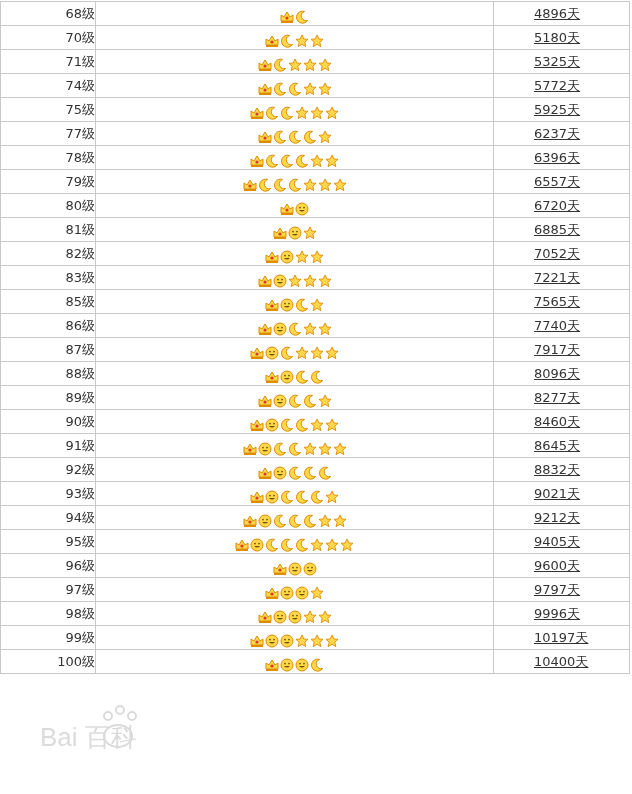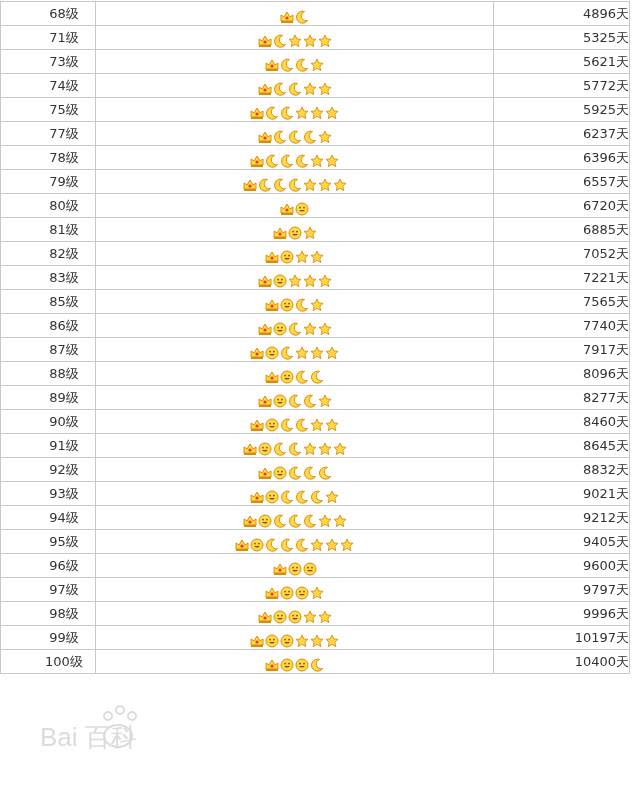--- a/index.html
+++ b/index.html
@@ -1,71 +1,71 @@
 <!DOCTYPE html>
 <html><head>
 <meta charset="utf-8">
 <style>
   html,body{margin:0;padding:0;background:#fff;}
   body{width:632px;height:794px;overflow:hidden;position:relative;font-family:"DejaVu Sans","Liberation Sans",sans-serif;}
   table{border-collapse:collapse;position:absolute;left:0;top:1px;width:630px;table-layout:fixed;}
   td{border:1px solid #c9c9c9;height:23px;padding:0;font-size:13px;color:#333;text-align:center;vertical-align:middle;line-height:23px;}
-  td.lvl{width:95px;text-align:center;padding-left:32px;box-sizing:border-box;}
+  td.lvl{width:95px;text-align:right;padding-left:32px;box-sizing:border-box;}
   td.icons{width:397px;}
-  td.days{text-align:right;padding-left:40px;box-sizing:border-box;}
+  td.days{text-align:left;padding-left:40px;box-sizing:border-box;text-decoration:underline;}
   .ic{display:inline-block;vertical-align:middle;width:14px;height:14px;margin:0 0.5px;}
   .wm{position:absolute;left:40px;top:700px;width:190px;height:60px;opacity:0.35;pointer-events:none;}
 </style>
 </head>
 <body>
 
 <table>
   <tbody id="tbody">
       <tr>
     <td class="lvl">68级</td>
     <td class="icons"><span class="ic"><svg viewBox="0 0 14 14">
               <path d="M1 11 L1 5 L4 7 L7 2 L10 7 L13 5 L13 11 Z" fill="#ffd94a" stroke="#e08a00" stroke-width="1"></path>
               <rect x="1" y="11" width="12" height="2" fill="#e08a00"></rect>
               <circle cx="7" cy="8" r="1.6" fill="#e03a1e"></circle>
             </svg></span><span class="ic"><svg viewBox="0 0 14 14">
               <path d="M9.5 1.5 A6 6 0 1 0 12.5 10.5 A4.5 4.5 0 1 1 9.5 1.5 Z" fill="#ffd94a" stroke="#e08a00" stroke-width="1"></path>
             </svg></span></td>
     <td class="days">4896天</td>
   </tr>
       <tr>
+    <td class="lvl">70级</td>
+    <td class="icons"><span class="ic"><svg viewBox="0 0 14 14">
+              <path d="M1 11 L1 5 L4 7 L7 2 L10 7 L13 5 L13 11 Z" fill="#ffd94a" stroke="#e08a00" stroke-width="1"></path>
+              <rect x="1" y="11" width="12" height="2" fill="#e08a00"></rect>
+              <circle cx="7" cy="8" r="1.6" fill="#e03a1e"></circle>
+            </svg></span><span class="ic"><svg viewBox="0 0 14 14">
+              <path d="M9.5 1.5 A6 6 0 1 0 12.5 10.5 A4.5 4.5 0 1 1 9.5 1.5 Z" fill="#ffd94a" stroke="#e08a00" stroke-width="1"></path>
+            </svg></span><span class="ic"><svg viewBox="0 0 14 14">
+              <path d="M7 1 L8.8 5 L13 5.3 L9.8 8.2 L10.8 12.6 L7 10.3 L3.2 12.6 L4.2 8.2 L1 5.3 L5.2 5 Z" fill="#ffd94a" stroke="#e08a00" stroke-width="0.9"></path>
+            </svg></span><span class="ic"><svg viewBox="0 0 14 14">
+              <path d="M7 1 L8.8 5 L13 5.3 L9.8 8.2 L10.8 12.6 L7 10.3 L3.2 12.6 L4.2 8.2 L1 5.3 L5.2 5 Z" fill="#ffd94a" stroke="#e08a00" stroke-width="0.9"></path>
+            </svg></span></td>
+    <td class="days">5180天</td>
+  </tr>
+      <tr>
     <td class="lvl">71级</td>
     <td class="icons"><span class="ic"><svg viewBox="0 0 14 14">
               <path d="M1 11 L1 5 L4 7 L7 2 L10 7 L13 5 L13 11 Z" fill="#ffd94a" stroke="#e08a00" stroke-width="1"></path>
               <rect x="1" y="11" width="12" height="2" fill="#e08a00"></rect>
               <circle cx="7" cy="8" r="1.6" fill="#e03a1e"></circle>
             </svg></span><span class="ic"><svg viewBox="0 0 14 14">
               <path d="M9.5 1.5 A6 6 0 1 0 12.5 10.5 A4.5 4.5 0 1 1 9.5 1.5 Z" fill="#ffd94a" stroke="#e08a00" stroke-width="1"></path>
             </svg></span><span class="ic"><svg viewBox="0 0 14 14">
               <path d="M7 1 L8.8 5 L13 5.3 L9.8 8.2 L10.8 12.6 L7 10.3 L3.2 12.6 L4.2 8.2 L1 5.3 L5.2 5 Z" fill="#ffd94a" stroke="#e08a00" stroke-width="0.9"></path>
             </svg></span><span class="ic"><svg viewBox="0 0 14 14">
               <path d="M7 1 L8.8 5 L13 5.3 L9.8 8.2 L10.8 12.6 L7 10.3 L3.2 12.6 L4.2 8.2 L1 5.3 L5.2 5 Z" fill="#ffd94a" stroke="#e08a00" stroke-width="0.9"></path>
             </svg></span><span class="ic"><svg viewBox="0 0 14 14">
               <path d="M7 1 L8.8 5 L13 5.3 L9.8 8.2 L10.8 12.6 L7 10.3 L3.2 12.6 L4.2 8.2 L1 5.3 L5.2 5 Z" fill="#ffd94a" stroke="#e08a00" stroke-width="0.9"></path>
             </svg></span></td>
     <td class="days">5325天</td>
-  </tr>
-      <tr>
-    <td class="lvl">73级</td>
-    <td class="icons"><span class="ic"><svg viewBox="0 0 14 14">
-              <path d="M1 11 L1 5 L4 7 L7 2 L10 7 L13 5 L13 11 Z" fill="#ffd94a" stroke="#e08a00" stroke-width="1"></path>
-              <rect x="1" y="11" width="12" height="2" fill="#e08a00"></rect>
-              <circle cx="7" cy="8" r="1.6" fill="#e03a1e"></circle>
-            </svg></span><span class="ic"><svg viewBox="0 0 14 14">
-              <path d="M9.5 1.5 A6 6 0 1 0 12.5 10.5 A4.5 4.5 0 1 1 9.5 1.5 Z" fill="#ffd94a" stroke="#e08a00" stroke-width="1"></path>
-            </svg></span><span class="ic"><svg viewBox="0 0 14 14">
-              <path d="M9.5 1.5 A6 6 0 1 0 12.5 10.5 A4.5 4.5 0 1 1 9.5 1.5 Z" fill="#ffd94a" stroke="#e08a00" stroke-width="1"></path>
-            </svg></span><span class="ic"><svg viewBox="0 0 14 14">
-              <path d="M7 1 L8.8 5 L13 5.3 L9.8 8.2 L10.8 12.6 L7 10.3 L3.2 12.6 L4.2 8.2 L1 5.3 L5.2 5 Z" fill="#ffd94a" stroke="#e08a00" stroke-width="0.9"></path>
-            </svg></span></td>
-    <td class="days">5621天</td>
   </tr>
       <tr>
     <td class="lvl">74级</td>
     <td class="icons"><span class="ic"><svg viewBox="0 0 14 14">
               <path d="M1 11 L1 5 L4 7 L7 2 L10 7 L13 5 L13 11 Z" fill="#ffd94a" stroke="#e08a00" stroke-width="1"></path>
               <rect x="1" y="11" width="12" height="2" fill="#e08a00"></rect>
               <circle cx="7" cy="8" r="1.6" fill="#e03a1e"></circle>
             </svg></span><span class="ic"><svg viewBox="0 0 14 14">
               <path d="M9.5 1.5 A6 6 0 1 0 12.5 10.5 A4.5 4.5 0 1 1 9.5 1.5 Z" fill="#ffd94a" stroke="#e08a00" stroke-width="1"></path>
             </svg></span><span class="ic"><svg viewBox="0 0 14 14">

